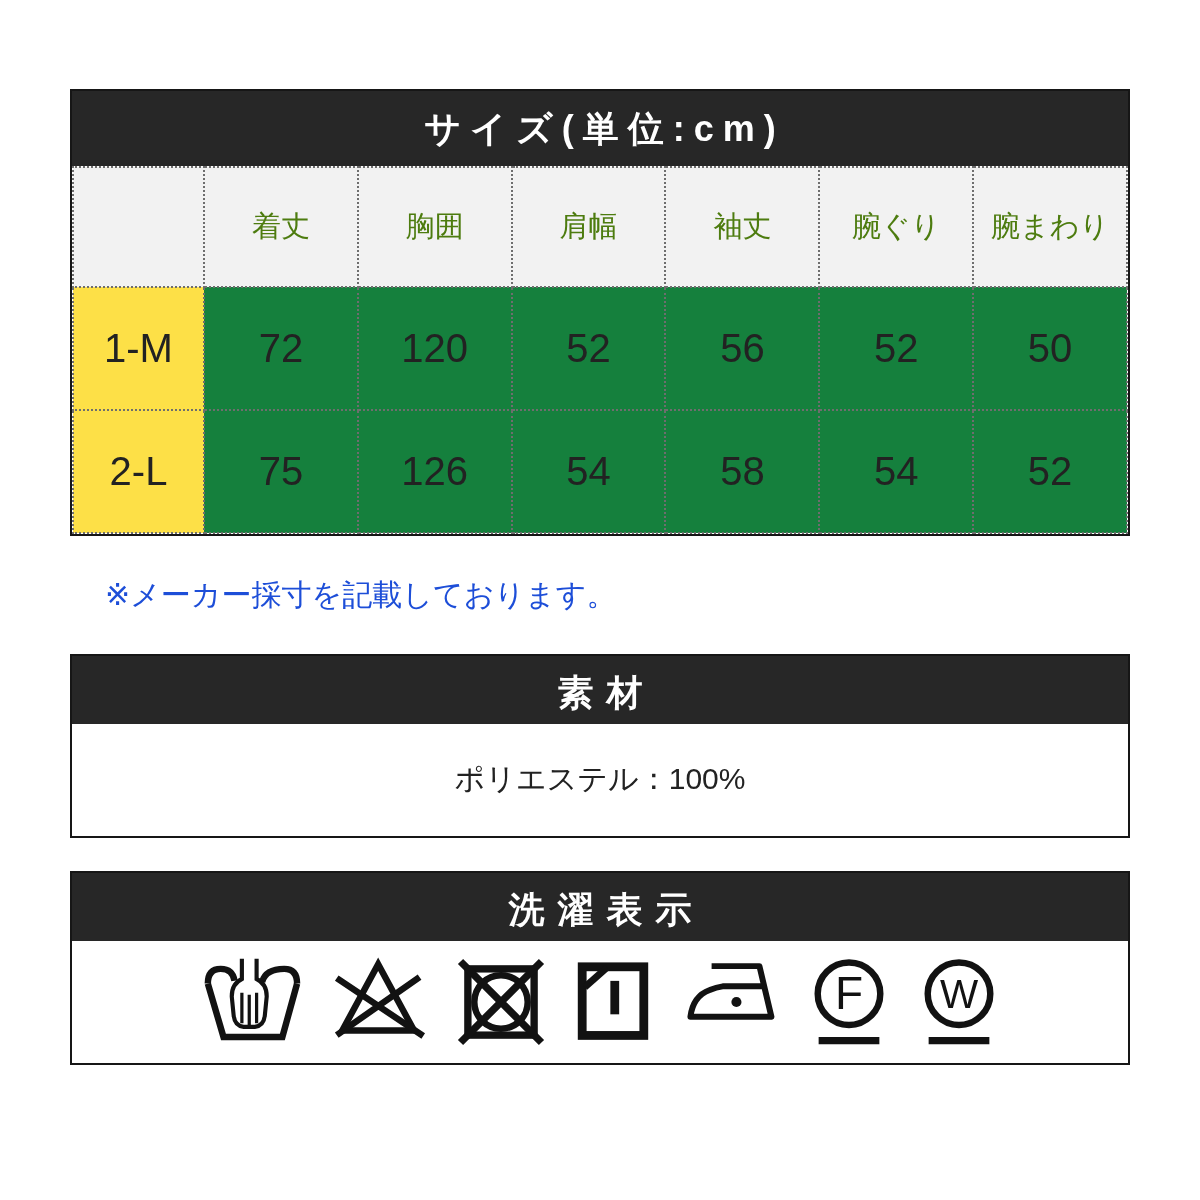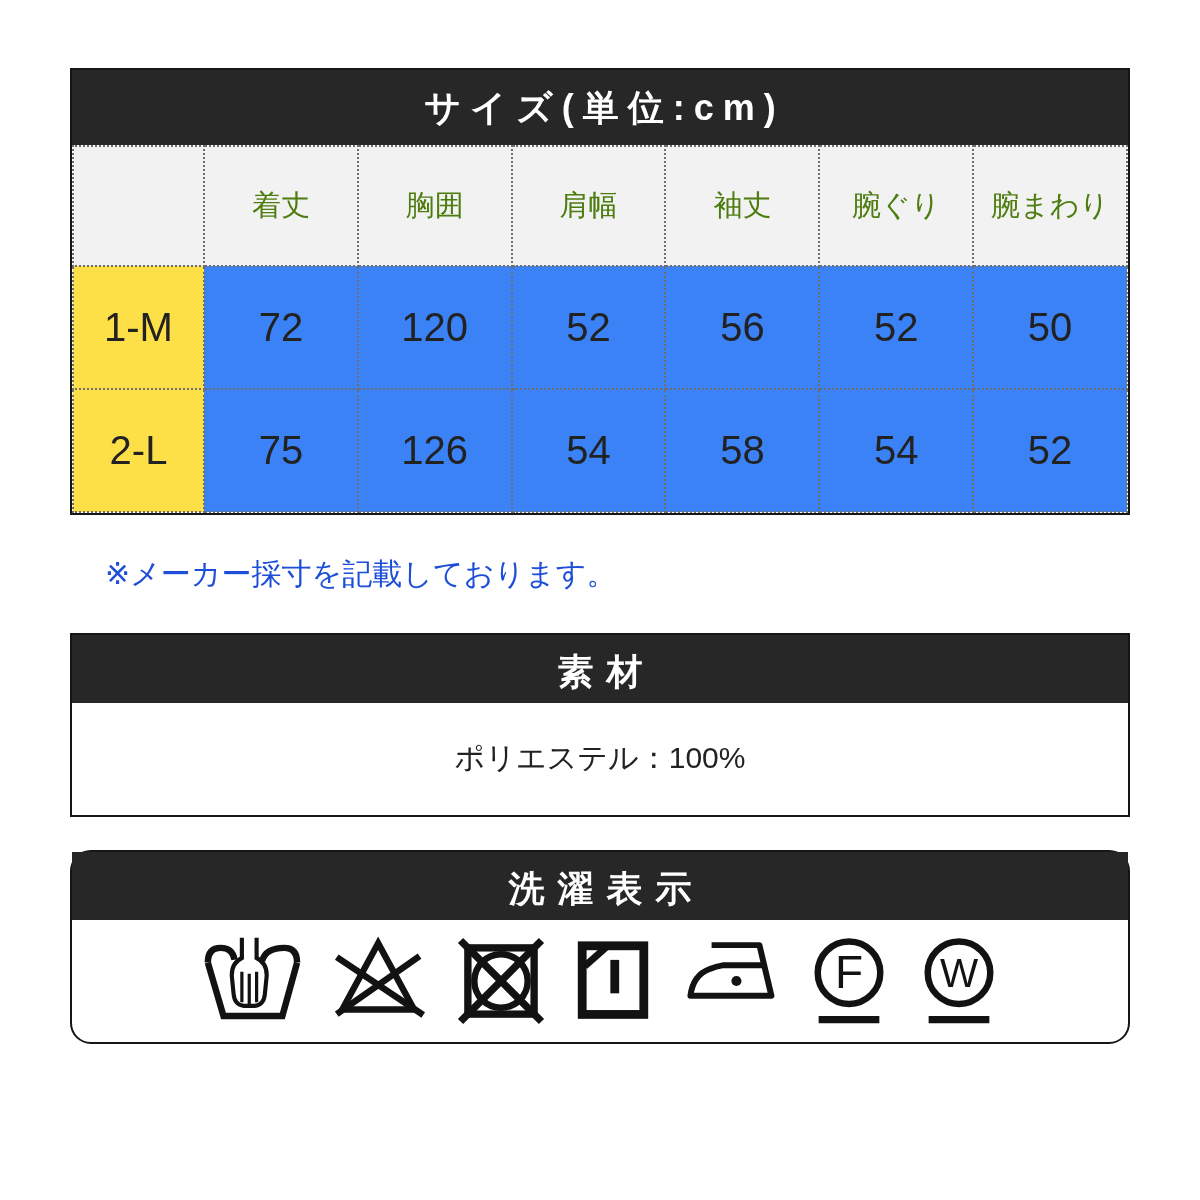--- a/index.html
+++ b/index.html
@@ -2,53 +2,53 @@
 <html><head>
 <meta charset="utf-8">
 <style>
   * { box-sizing: border-box; }
   html,body { margin:0; padding:0; }
   body {
     width:1200px; height:1200px; background:#ffffff;
     font-family:"Liberation Sans","DejaVu Sans",sans-serif;
     color:#222222;
   }
-  .page { width:1200px; padding:68px 70px 0 70px; }
+  .page { width:1200px; padding:89px 70px 0 70px; }
 
   
   .panel { border:2px solid #161616; background:#ffffff; }
   .panel-header {
     background:#272727; color:#ffffff; font-weight:bold;
     text-align:center;
   }
   .size-title { height:75px; line-height:75px; font-size:36px; letter-spacing:9px; text-indent:9px; }
   .section-title { height:68px; line-height:74px; font-size:36px; letter-spacing:13px; text-indent:13px; }
 
   
   table.size-table { width:100%; border-collapse:collapse; table-layout:fixed; }
   .size-table col.label-col { width:131px; }
   .size-table th, .size-table td {
     border:2px dotted #6e6e6e; text-align:center; vertical-align:middle; padding:0;
   }
   .size-table thead th {
     height:120px; background:#f2f2f2; font-weight:normal; font-size:29px; color:#4d7c0f;
   }
-  .size-table tbody td { height:123px; font-size:40px; background:#3b82f6; }
+  .size-table tbody td { height:123px; font-size:40px; background:#15803d; }
   .size-table td.row-label { background:#fde047; }
 
   
   .notes { margin-top:36px; font-size:30px; line-height:1.53; color:#1d4ed8; }
   .notes p { margin:0 0 8px 0; text-indent:35px; }
 
   
   .material-panel { margin-top:36px; }
   .material-body {
     height:112px; display:flex; align-items:center; justify-content:center; font-size:30px;
   }
-  .care-panel { margin-top:33px;border-radius:21px; }
+  .care-panel { margin-top:33px; }
   .care-body {
     height:122px; display:flex; align-items:center; justify-content:center; gap:18px;
   }
   .care-body svg { display:block; }
   .ln { stroke:#121212; fill:none; }
   .care-letter {
     fill:#121212; font-family:"Liberation Sans","DejaVu Sans",sans-serif;
     text-anchor:middle;
   }
 </style>

